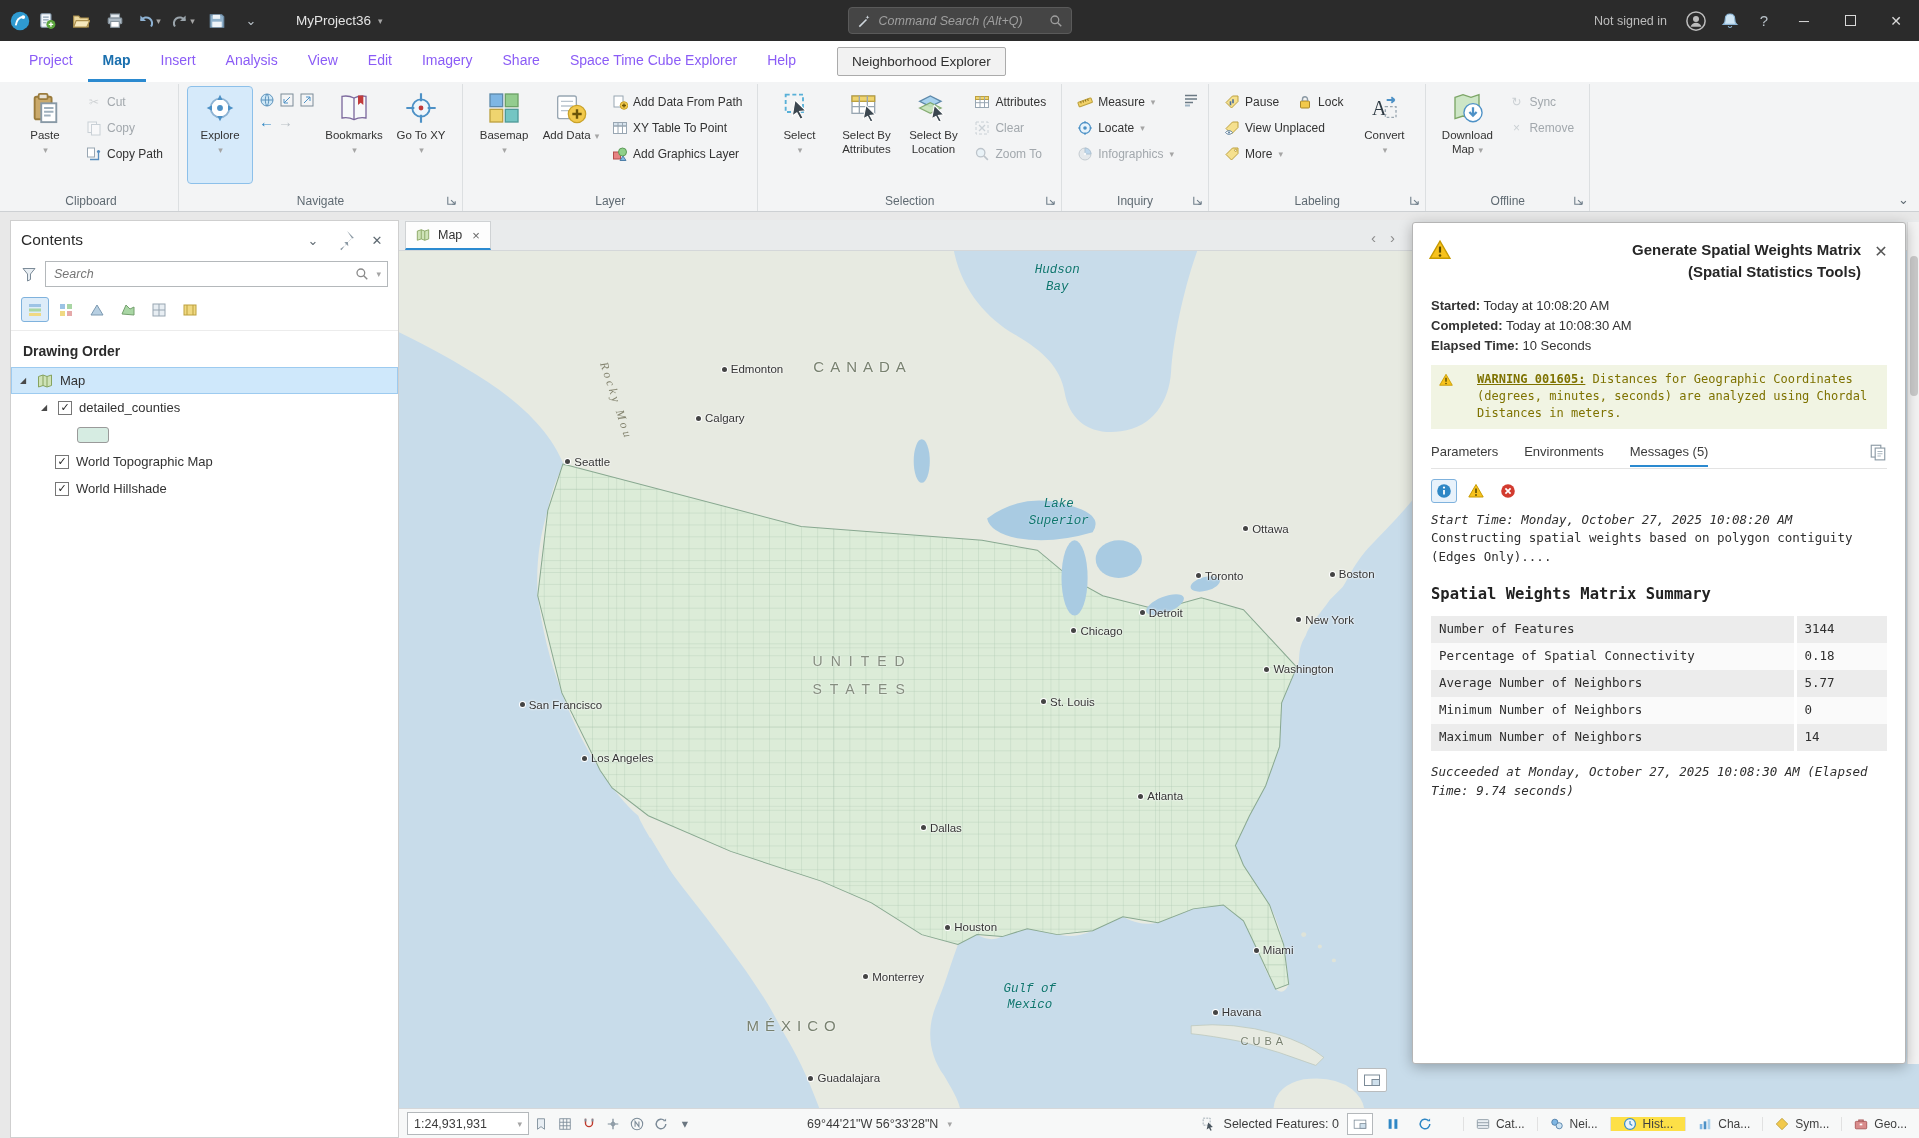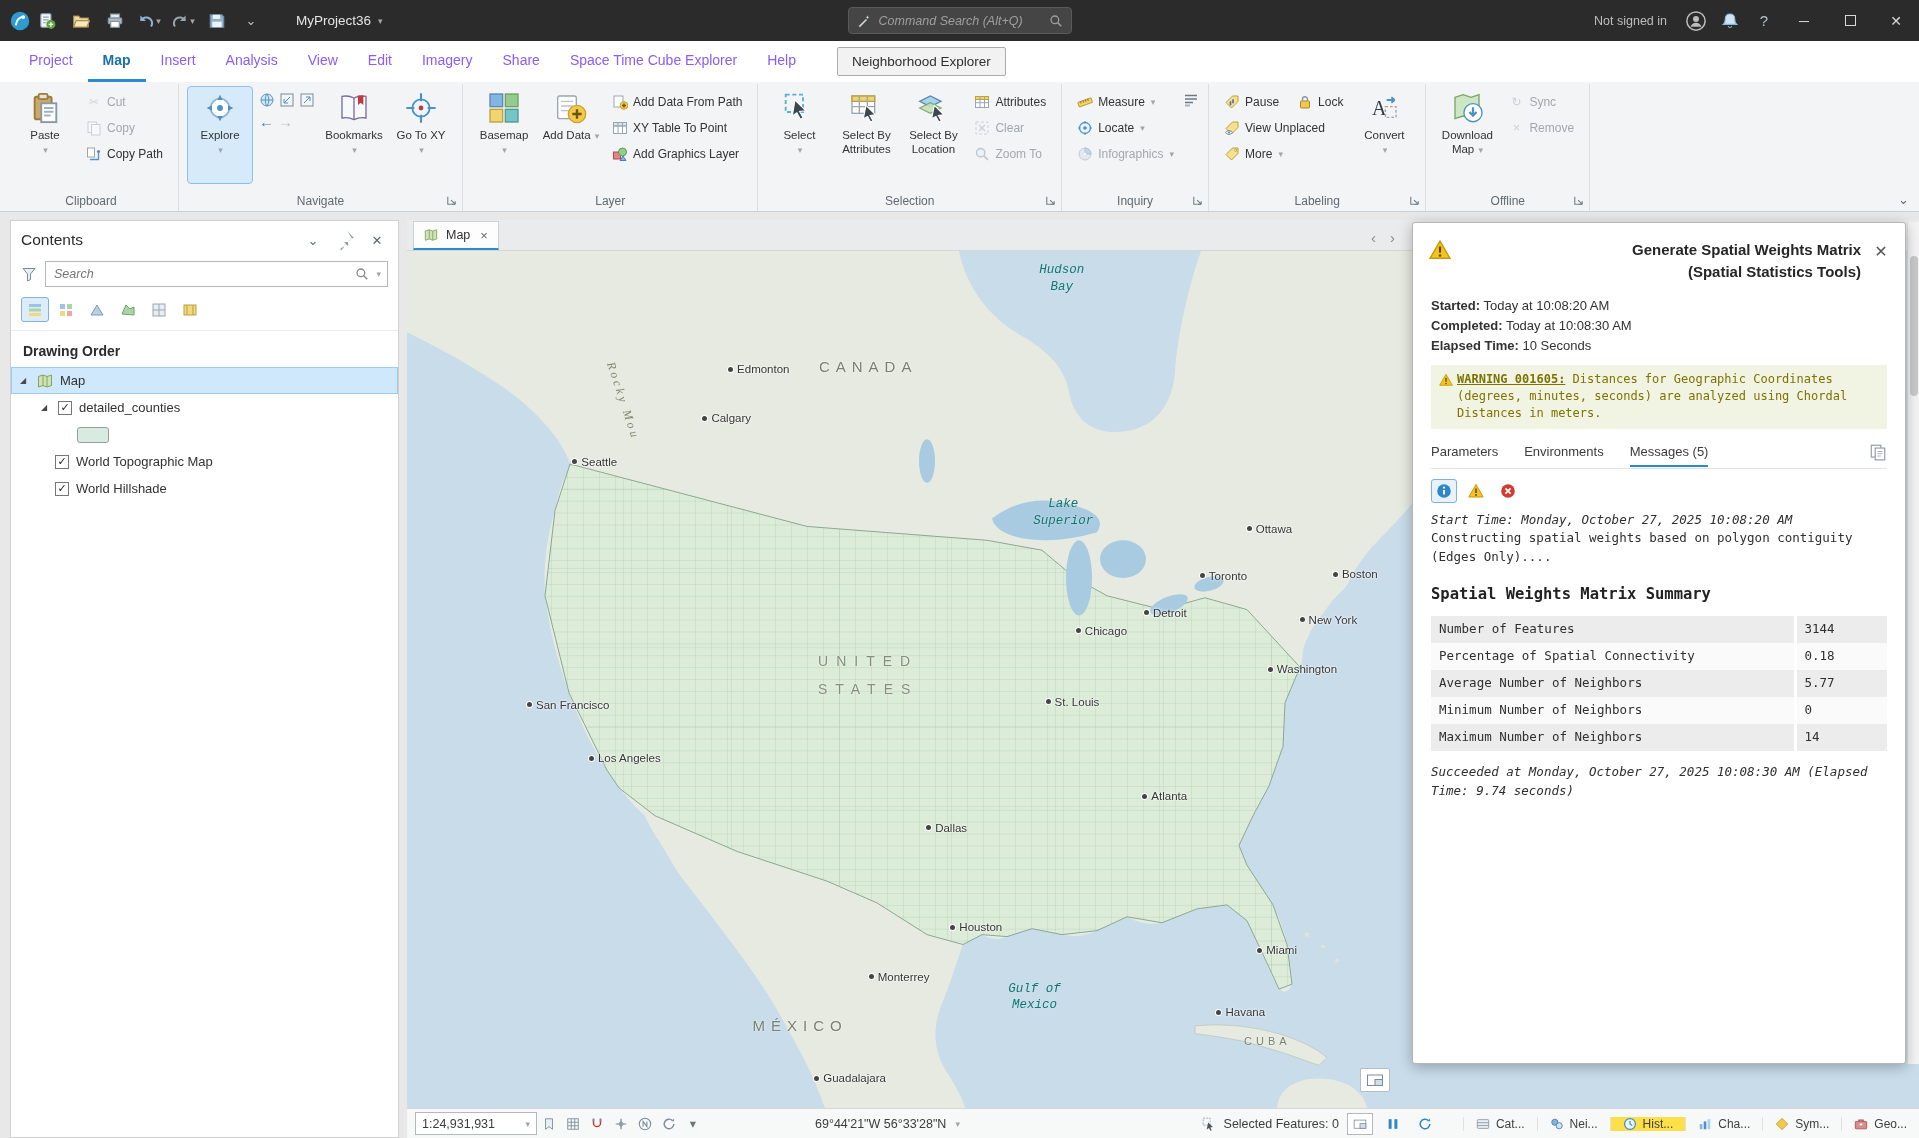--- a/index.html
+++ b/index.html
@@ -44,21 +44,21 @@
   .smallbtn{display:flex;align-items:center;gap:5px;font-size:12px;color:#333;padding:2px 6px;height:24px;border-radius:3px;white-space:nowrap;}
   .smallbtn.dis{color:#a2a8ad;} .smallbtn.dis .ic{opacity:.45;}
   .minirow{display:flex;gap:4px;align-items:center;padding:2px 4px;}
   .navarrow{font-size:15px;line-height:1;}
   #ribbon-collapse{position:absolute;right:10px;bottom:4px;color:#5f6a72;font-size:13px;}
 
   
   #workspace{position:relative;height:926px;display:flex;padding:8px 0 0 10px;}
 
   
-  #contents{width:389px;background:#fff;border:1px solid #cfcfcf;display:flex;flex-direction:column;margin-right:8px;}
+  #contents{width:389px;background:#fff;border:1px solid #cfcfcf;display:flex;flex-direction:column;}
   #contents-header{height:38px;display:flex;align-items:center;padding:0 10px;gap:10px;}
   #contents-title{font-size:15.5px;color:#2b2b2b;flex:1;}
   .phico{color:#5f6a72;font-size:13px;width:22px;height:22px;display:flex;align-items:center;justify-content:center;border-radius:3px;}
   #searchrow{display:flex;align-items:center;gap:8px;padding:2px 10px 8px;}
   #searchbox{flex:1;height:26px;border:1px solid #b4b8bb;display:flex;align-items:center;padding:0 6px;gap:6px;color:#8a8a8a;}
   #searchbox input{flex:1;border:none;outline:none;font-family:inherit;font-size:12.5px;font-style:italic;min-width:0;}
   #treebar{display:flex;gap:3px;padding:2px 10px 8px;border-bottom:1px solid #ececec;}
   .tbtn{width:28px;height:25px;display:flex;align-items:center;justify-content:center;border-radius:3px;border:1px solid transparent;}
   .tbtn.sel{background:#ddecf9;border-color:#7fb2dd;}
   #drawing-order{font-weight:700;font-size:14px;padding:12px 12px 8px;color:#2b2b2b;}
@@ -101,21 +101,21 @@
   
   #gppane{position:absolute;right:13px;top:2px;width:494px;height:842px;background:#fff;border:1px solid #b5b5b5;
     box-shadow:0 3px 14px rgba(0,0,0,.28);border-radius:3px;display:flex;flex-direction:column;z-index:6;}
   #gp-header{display:flex;align-items:flex-start;padding:16px 12px 6px 16px;gap:8px;}
   #gp-title{flex:1;text-align:right;font-weight:700;font-size:15px;line-height:1.45;color:#262626;}
   #gp-close{color:#555;font-size:16px;width:24px;height:24px;display:flex;align-items:center;justify-content:center;}
   #gp-body{padding:4px 18px 0;overflow:hidden;flex:1;}
   .gp-meta{margin:5px 0;font-size:13px;}
   .gp-meta b{font-weight:700;}
   #gp-warnblock{margin:12px 0 4px;background:#f1f4e3;padding:6px 8px;font-family:"DejaVu Sans Mono",monospace;
-    font-size:12px;line-height:1.45;color:#7e7200;display:flex;gap:4px;}
+    font-size:12px;line-height:1.45;color:#7e7200;display:flex;gap:24px;}
   .wcode{font-weight:700;text-decoration:underline;}
   #gp-tabs{display:flex;gap:26px;align-items:center;border-bottom:1px solid #e3e3e3;padding:10px 0 7px;margin-top:4px;}
   .gptab{color:#3c3c3c;font-size:13px;position:relative;}
   .gptab.active{font-weight:400;}
   .gptab.active::after{content:"";position:absolute;left:0;right:0;bottom:-8px;height:2px;background:#2b8ad0;}
   #gp-copy{margin-left:auto;}
   #gp-lvlicons{display:flex;gap:6px;margin:10px 0 8px;}
   .lvl{width:26px;height:24px;display:flex;align-items:center;justify-content:center;border:1px solid transparent;border-radius:3px;}
   .lvl.sel{border-color:#7fb2dd;background:#e8f2fb;}
   #gp-msgs{font-family:"DejaVu Sans Mono",monospace;font-size:12.5px;line-height:1.5;color:#2f2f2f;}

